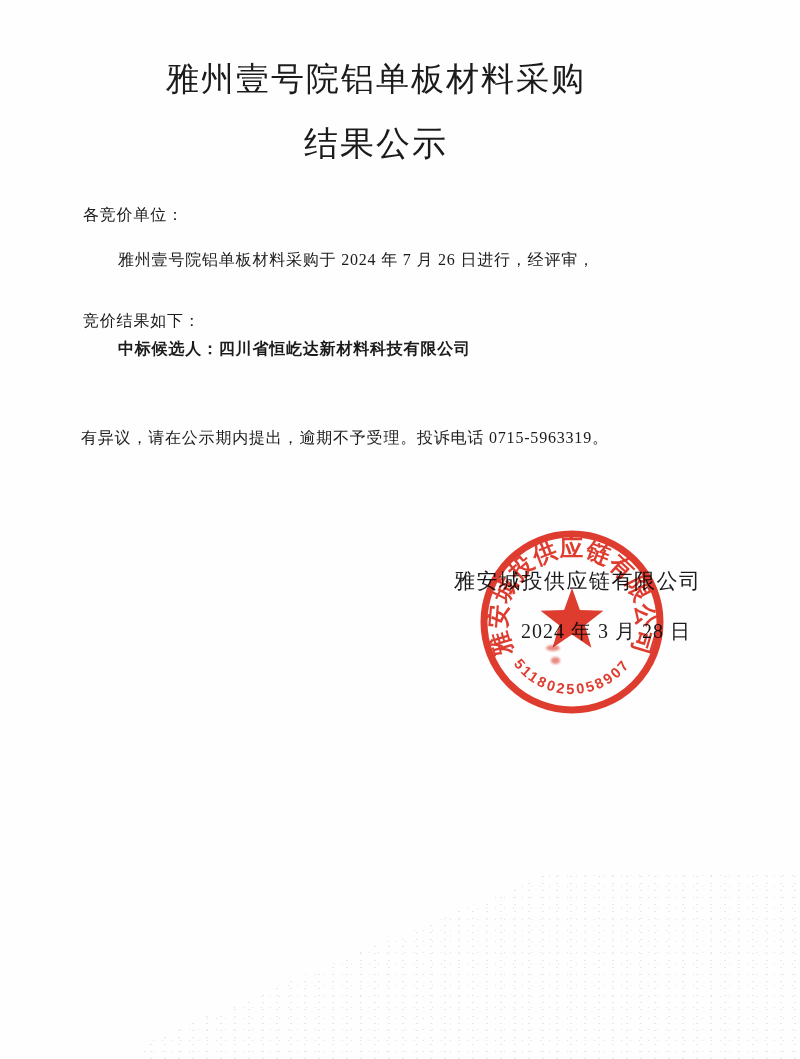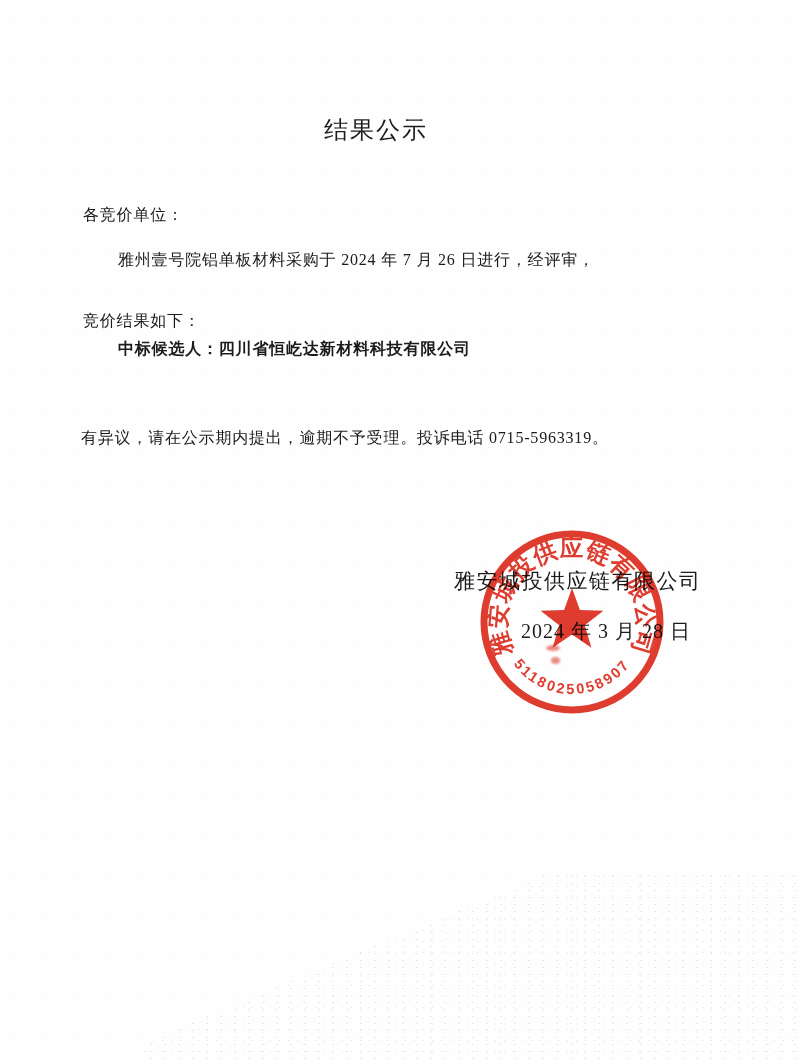--- a/index.html
+++ b/index.html
@@ -37,21 +37,21 @@
     left: 0;
     width: 752px;
     text-align: center;
     font-size: 33px;
     font-weight: 400;
     letter-spacing: 2px;
     line-height: 1;
     white-space: nowrap;
   }
   .title-1 { top: 63px; }
-  .title-2 { top: 118px; font-size: 24px; }
+  .title-2 { top: 127px; font-size: 34px; }
   .body-line {
     position: absolute;
     font-size: 16px;
     line-height: 1;
     letter-spacing: 0.8px;
     white-space: nowrap;
   }
   .l-salutation  { top: 207px; left: 83px; }
   .l-para1a      { top: 252px; left: 118px; }
   .l-para1b      { top: 313px; left: 83px; text-align: center; }
@@ -100,20 +100,21 @@
   .smudge-1 { left: 546px; top: 645px; width: 14px; height: 6px; }
   .smudge-2 { left: 551px; top: 657px; width: 9px; height: 7px; }
 </style>
 </head>
 <body>
 
 <div class="page">
 
   <div class="noise-global"></div>
 
+  <div class="title-line title-1">雅州壹号院铝单板材料采购</div>
   <div class="title-line title-2">结果公示</div>
 
   <div class="body-line l-salutation">各竞价单位：</div>
 
   <div class="body-line l-para1a">雅州壹号院铝单板材料采购于 2024 年 7 月 26 日进行，经评审，</div>
 
   <div class="body-line l-para1b">竞价结果如下：</div>
 
   <div class="body-line l-winner">
     <span>中标候选人：</span><span>四川省恒屹达新材料科技有限公司</span>

